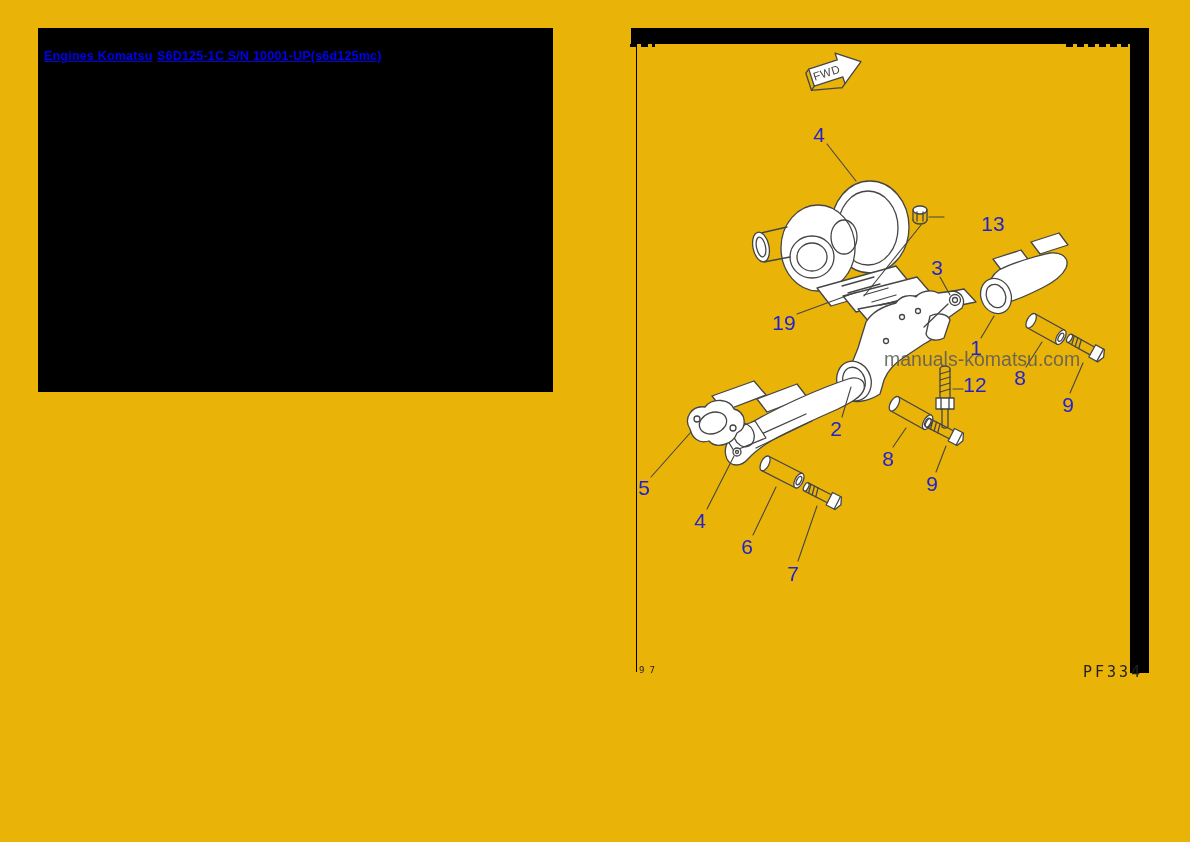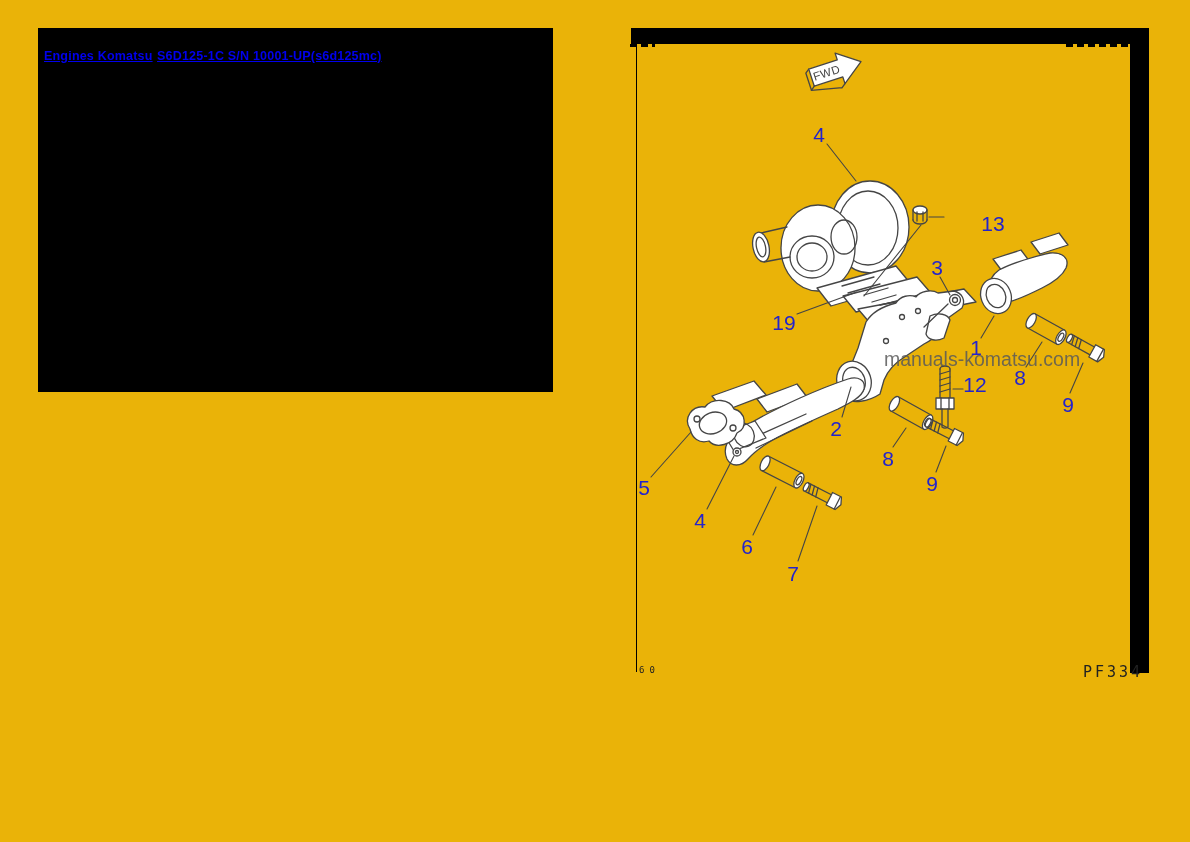--- a/index.html
+++ b/index.html
@@ -224,16 +224,16 @@
       <div class="callout" style="left: 1068px; top: 404px;">9</div>
       <div class="callout" style="left: 836px; top: 428px;">2</div>
       <div class="callout" style="left: 888px; top: 458px;">8</div>
       <div class="callout" style="left: 932px; top: 483px;">9</div>
       <div class="callout" style="left: 644px; top: 487px;">5</div>
       <div class="callout" style="left: 700px; top: 520px;">4</div>
       <div class="callout" style="left: 747px; top: 546px;">6</div>
       <div class="callout" style="left: 793px; top: 573px;">7</div>
     </div>
 
-  <div class="code code-left">60</div>
+  <div class="code code-left">97</div>
   <div class="code code-right">PF334</div>
 
 </div>
 
 </body></html>

